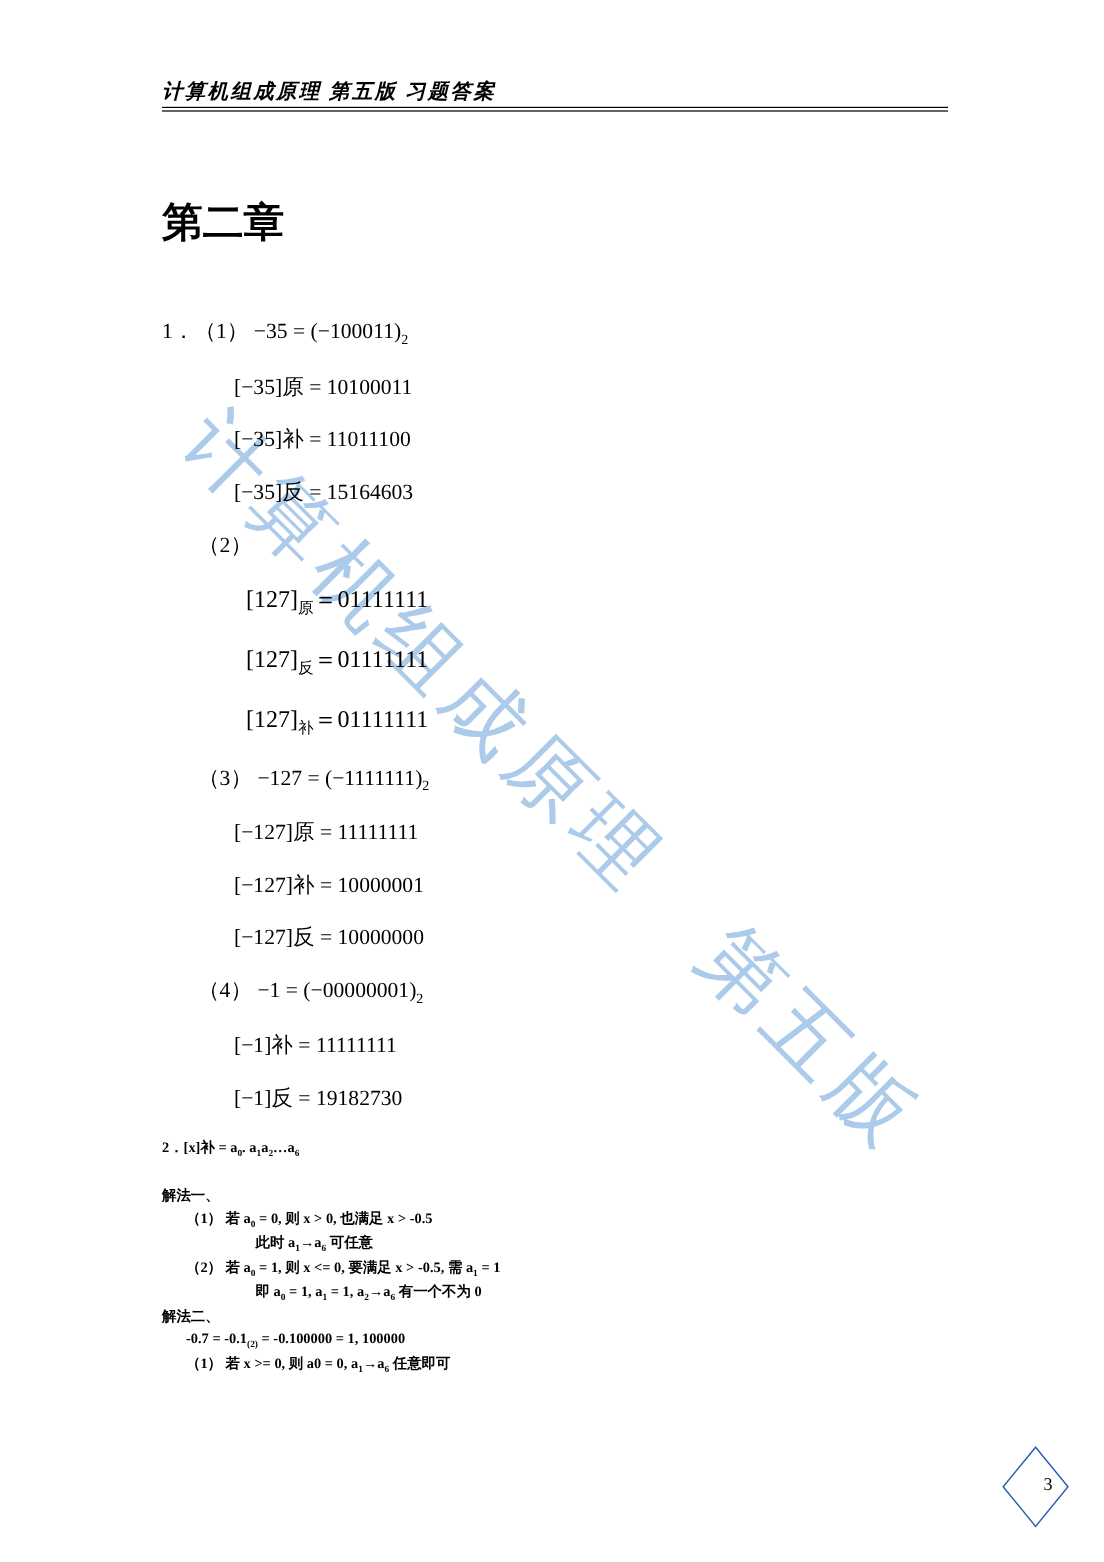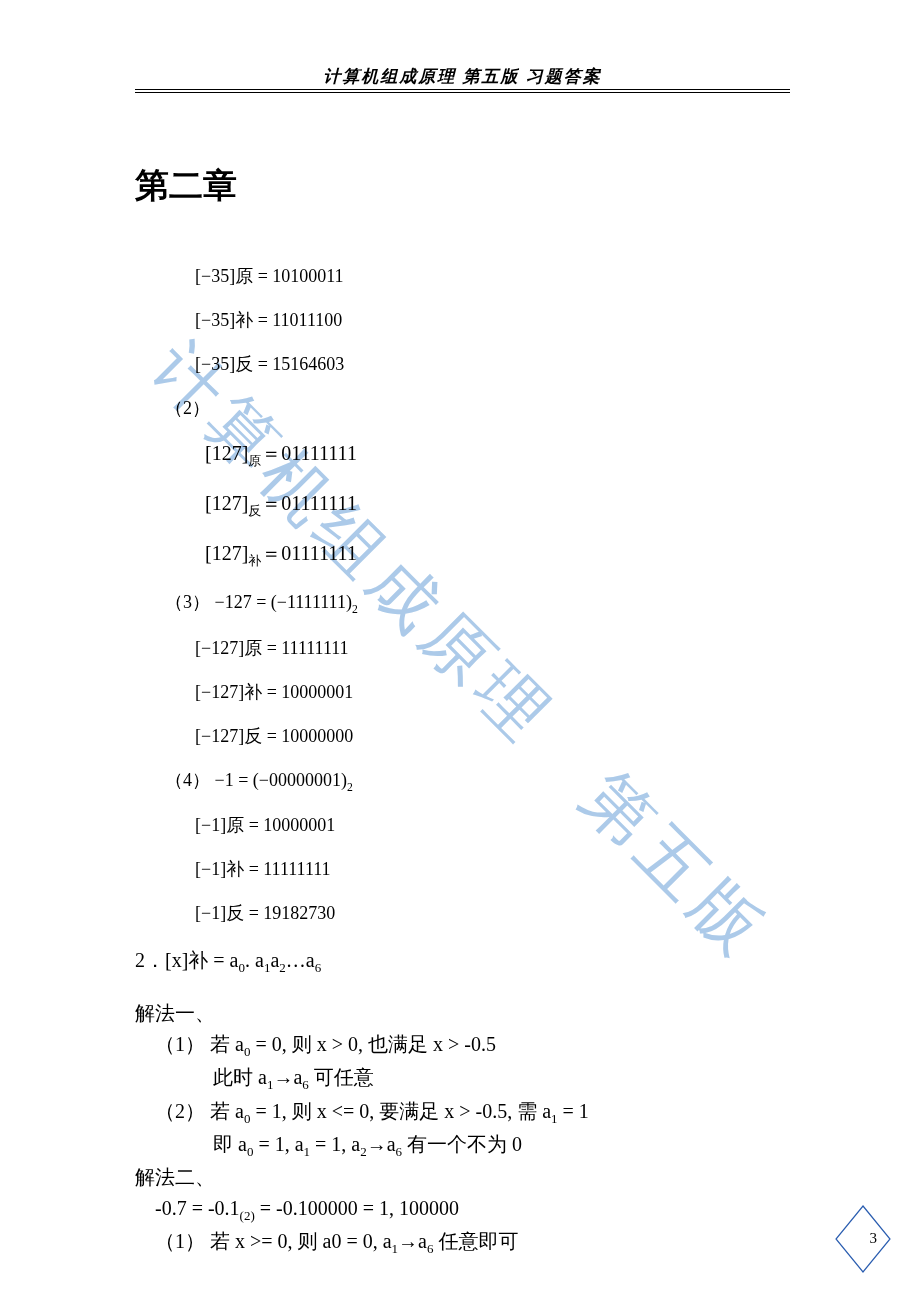--- a/index.html
+++ b/index.html
@@ -13,21 +13,21 @@
     }
     .page {
       padding: 65px 130px 0 135px;
       position: relative;
       z-index: 2;
     }
     .header-line {
       font-style: italic;
       font-weight: bold;
       font-size: 17px;
-      text-align: center;
+      text-align: left;
       padding-bottom: 4px;
       border-bottom: 1px solid #000;
       letter-spacing: 2px;
       margin-bottom: 70px;
       position: relative;
     }
     .header-line::before {
       content: "";
       position: absolute;
       left: 0; right: 0; bottom: 2px;
@@ -40,21 +40,21 @@
       font-family: "SimHei", "SimSun", sans-serif;
     }
     .q-line { font-size: 18px; margin-bottom: 20px; font-family: "Times New Roman", "SimSun", serif; }
     .indent-1 { padding-left: 60px; }
     .indent-eq { padding-left: 70px; font-size: 20px; }
     .indent-2 { padding-left: 30px; }
     .cn-sub { font-size: 0.9em; }
     .sub { vertical-align: sub; font-size: 0.65em; }
     .fw { font-family: "Times New Roman", serif; }
     .block-gap { margin-top: 8px; margin-bottom: 20px; }
-    .small-line { font-size: 20px; line-height: 1.55; font-family: "Times New Roman", "SimSun", serif; }
+    .small-line { font-size: 12px; line-height: 1.55; font-family: "Times New Roman", "SimSun", serif; font-weight: bold; }
     .sm-indent-1 { padding-left: 20px; }
     .sm-indent-2 { padding-left: 78px; }
     .watermark {
       position: absolute;
       left: 50%; top: 50%;
       transform: translate(-50%, -50%) rotate(45deg);
       z-index: 1;
       white-space: nowrap;
       pointer-events: none;
     }
@@ -89,20 +89,24 @@
 <div class="watermark">
   <span class="wm-text">计算机组成原理　第五版</span>
 </div>
 
 <div class="page">
 
   <div class="header-line">计算机组成原理  第五版  习题答案</div>
 
   <div class="chapter-title">第二章</div>
 
+  <div class="q-line">
+    <span>1．（1）</span>
+    <span class="fw">−35 = (−100011)</span><span class="sub fw">2</span>
+  </div>
   <div class="q-line indent-1 fw">[−35]原 = 10100011</div>
   <div class="q-line indent-1 fw">[−35]补 = 11011100</div>
   <div class="q-line indent-1 fw">[−35]反 = 15164603</div>
 
   <div class="q-line indent-2">（2）</div>
   <div class="q-line indent-eq fw">
     <span>[127]</span><span class="sub cn-sub">原</span><span>＝01111111</span>
   </div>
   <div class="q-line indent-eq fw">
     <span>[127]</span><span class="sub cn-sub">反</span><span>＝01111111</span>
@@ -116,21 +120,20 @@
     <span class="fw">−127 = (−1111111)</span><span class="sub fw">2</span>
   </div>
   <div class="q-line indent-1 fw">[−127]原 = 11111111</div>
   <div class="q-line indent-1 fw">[−127]补 = 10000001</div>
   <div class="q-line indent-1 fw">[−127]反 = 10000000</div>
 
   <div class="q-line indent-2">
     <span>（4）</span>
     <span class="fw">−1 = (−00000001)</span><span class="sub fw">2</span>
   </div>
-  <div class="q-line indent-1 fw">[−1]原 = 10000001</div>
   <div class="q-line indent-1 fw">[−1]补 = 11111111</div>
   <div class="q-line indent-1 fw">[−1]反 = 19182730</div>
 
   <div class="small-line block-gap">
     <span>2．[x]补  = a</span><span class="sub">0</span><span>. a</span><span class="sub">1</span><span>a</span><span class="sub">2</span><span>…a</span><span class="sub">6</span>
   </div>
 
   <div class="small-line">解法一、</div>
   <div class="small-line sm-indent-1">
     <span>（1）   若 a</span><span class="sub">0</span><span> = 0,  则 x &gt; 0,  也满足 x &gt; -0.5</span>

